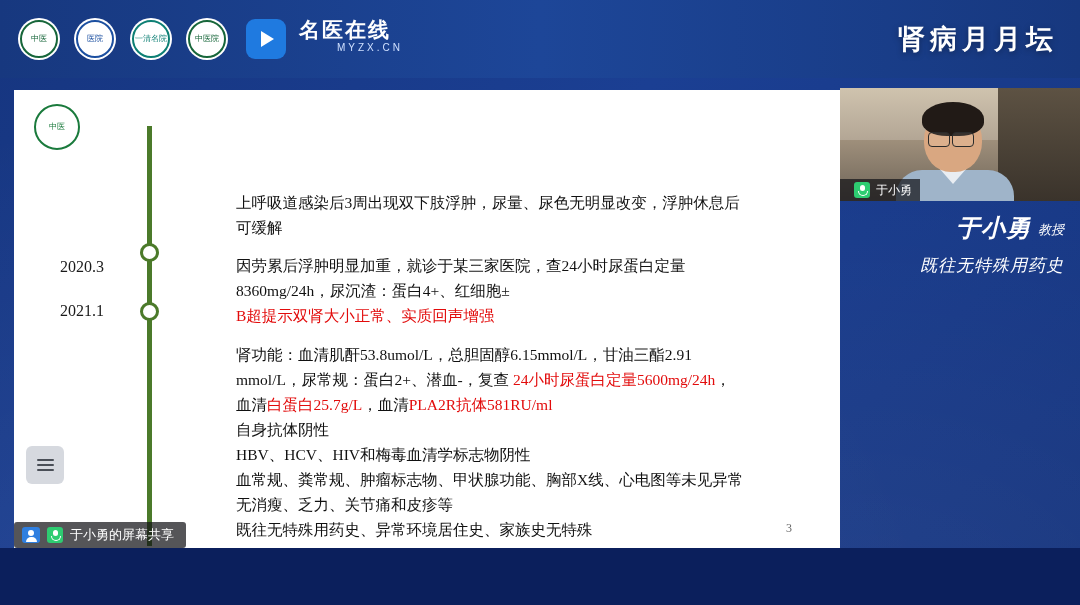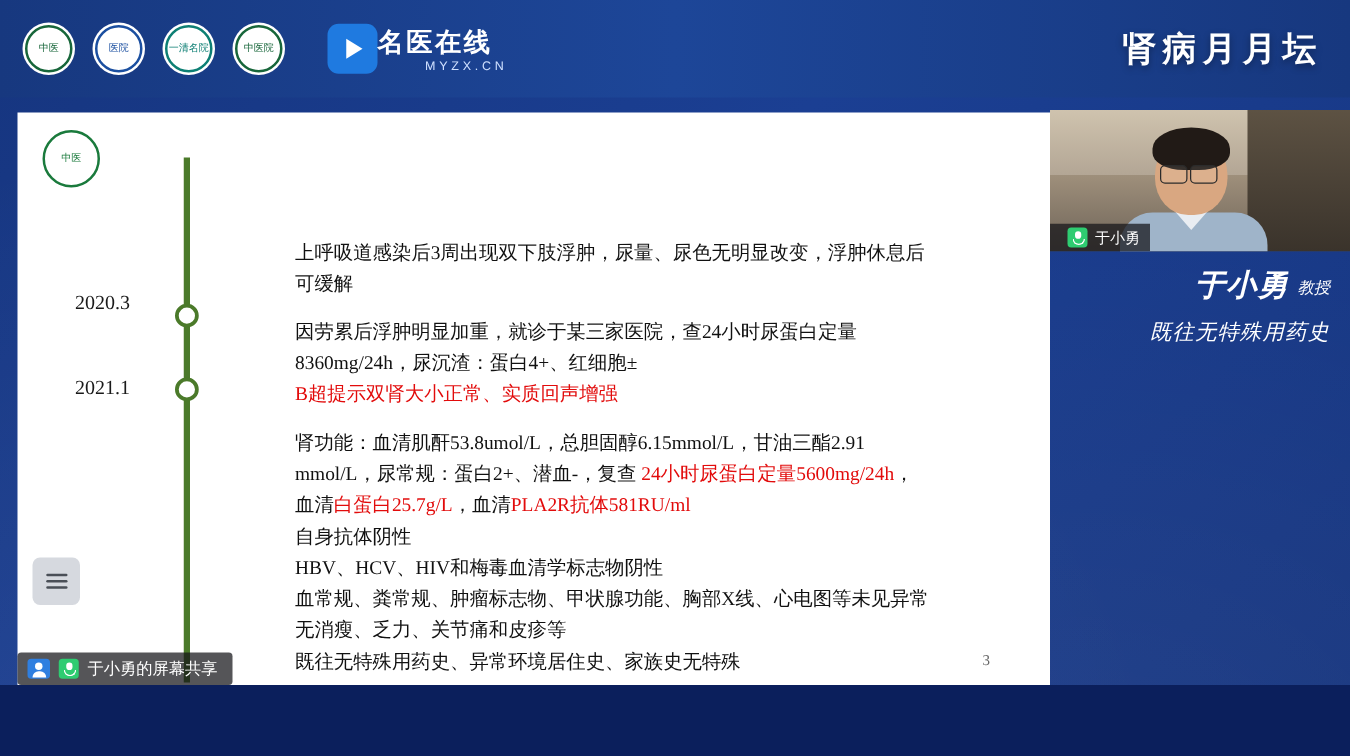--- a/index.html
+++ b/index.html
@@ -72,23 +72,23 @@
     line-height: 1;
     text-align: center;
     font-family: "Liberation Serif", serif;
   }
   .logo-circle.blue .ring { border-color: #1b4fa0; color: #1b4fa0; }
   .logo-circle.teal .ring { border-color: #0d7f74; color: #0d7f74; }
   .logo-circle.green2 .ring { border-color: #17663a; color: #17663a; }
 
   .brand {
     display: flex;
-    align-items: flex-end;
-    gap: 0;
-    margin-left: 20px;
+    align-items: flex-start;
+    gap: 13px;
+    margin-left: 4px;
   }
   .play-badge {
     width: 40px;
     height: 40px;
     border-radius: 9px;
     background: #1f7ae0;
     display: flex;
     align-items: center;
     justify-content: center;
   }
@@ -175,21 +175,21 @@
   .tl-node.n2 { top: 212px; }
   .tl-label {
     position: absolute;
     left: 46px;
     width: 72px;
     text-align: left;
     color: #1a1a1a;
     font-size: 16px;
     font-family: "Liberation Serif", serif;
   }
-  .tl-label.l1 { top: 144px; }
+  .tl-label.l1 { top: 168px; }
   .tl-label.l2 { top: 212px; }
 
   
   .slide-body {
     position: absolute;
     left: 222px;
     top: 100px;
     width: 570px;
     font-family: "Liberation Serif", serif;
     font-size: 15.5px;

